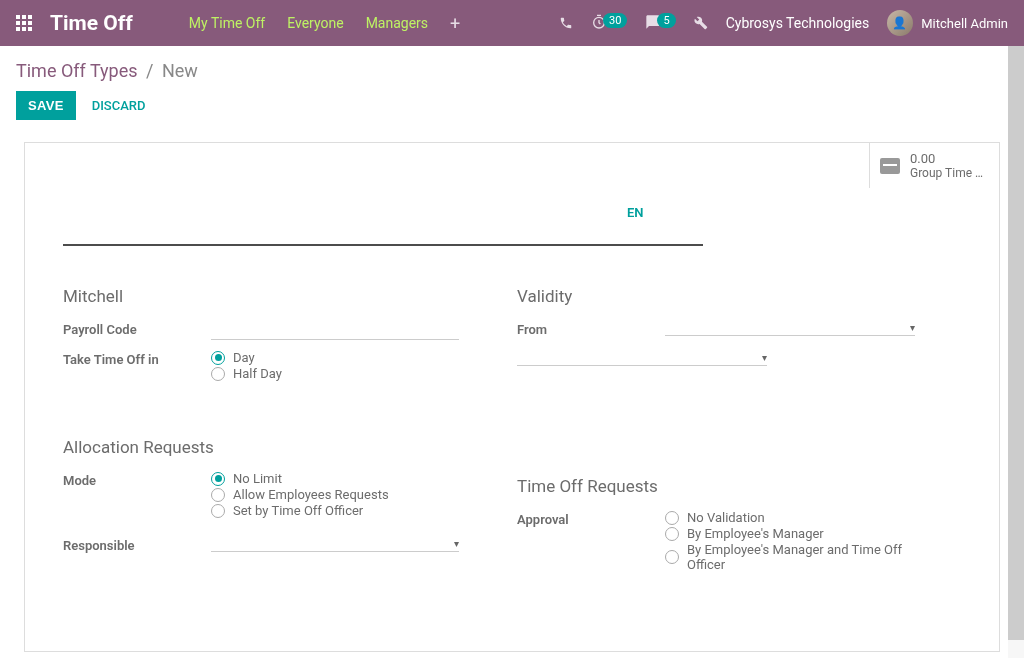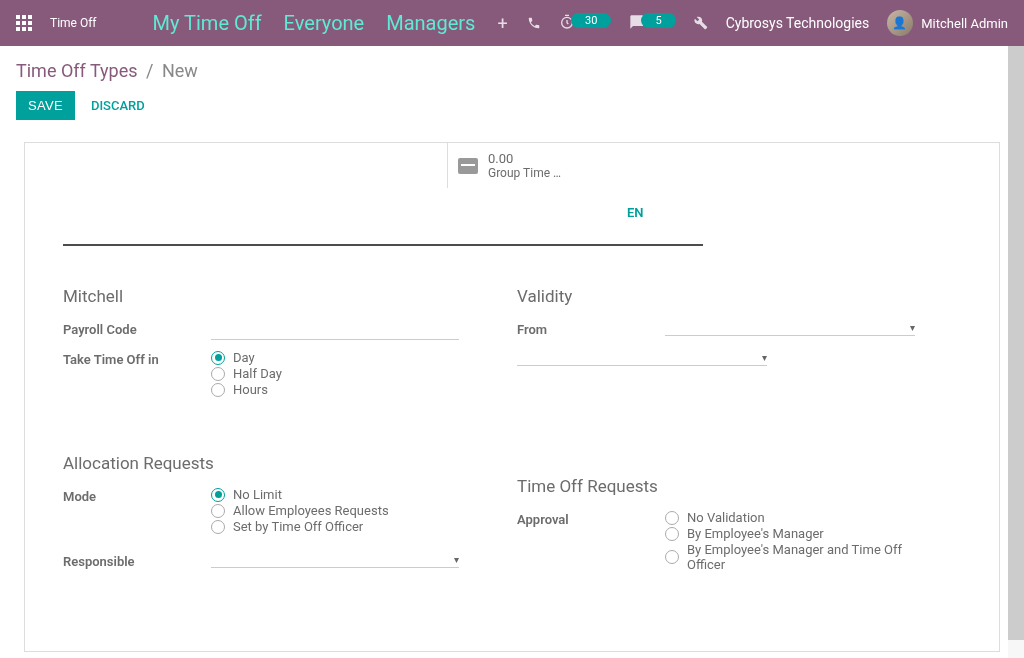--- a/index.html
+++ b/index.html
@@ -1,40 +1,40 @@
 <!DOCTYPE html>
 <html><head>
 <meta charset="utf-8">
 <style>
 *{box-sizing:border-box;margin:0;padding:0}
 body{font-family:-apple-system,BlinkMacSystemFont,"Segoe UI",Roboto,sans-serif;font-size:13px;color:#4c4c4c;background:#fff;width:1024px;height:658px;overflow:hidden;position:relative}
 .navbar{background:#875a7b;height:46px;display:flex;align-items:center;padding:0 16px;color:#fff}
 .apps-icon{width:16px;height:16px;display:grid;grid-template-columns:repeat(3,4px);grid-template-rows:repeat(3,4px);gap:2px;margin-right:18px;cursor:pointer}
 .apps-icon span{background:#fff;width:4px;height:4px}
-.brand{font-size:12px;font-weight:400;margin-right:56px}
+.brand{font-size:21px;font-weight:700;margin-right:56px}
 .nav-links{display:flex;gap:22px}
-.nav-link{color:#5eead4;font-size:20px;cursor:pointer}
+.nav-link{color:#bef264;font-size:14px;cursor:pointer}
 .plus-icon{font-size:18px;color:#e7dde6;margin-left:22px;cursor:pointer}
 .nav-right{margin-left:auto;display:flex;align-items:center;gap:18px}
 .icon-phone,.icon-clock,.icon-chat,.icon-wrench{cursor:pointer;color:#e7dde6;display:flex;align-items:center}
 .badge{position:relative}
-.badge-num{background:#00a09d;color:#fff;border-radius:10px;font-size:11px;padding:1px 14px;margin-left:-4px;vertical-align:super}
+.badge-num{background:#00a09d;color:#fff;border-radius:10px;font-size:11px;padding:1px 6px;margin-left:-4px;vertical-align:super}
 .company{font-size:14px;cursor:pointer}
 .user{display:flex;align-items:center;gap:8px;cursor:pointer}
 .avatar{width:26px;height:26px;border-radius:50%;background:linear-gradient(135deg,#c8b8a8,#8a7a6a);display:flex;align-items:center;justify-content:center;font-size:12px}
 .content{padding:14px 16px 0}
 .breadcrumb{font-size:18px;color:#875a7b;margin-bottom:10px}
 .breadcrumb .sep{color:#888;margin:0 4px}
 .breadcrumb .current{color:#888}
 .actions{display:flex;align-items:center;gap:16px;margin-bottom:22px}
-.btn-save{background:#00a09d;color:#fff;border:none;padding:7px 12px;font-weight:400;font-size:13px;cursor:pointer;letter-spacing:.3px}
+.btn-save{background:#00a09d;color:#fff;border:none;padding:7px 12px;font-weight:700;font-size:13px;cursor:pointer;letter-spacing:.3px}
 .btn-discard{color:#00a09d;font-weight:500;font-size:13px;cursor:pointer}
 .form-wrap{position:relative;padding:0 8px}
 .form-sheet{border:1px solid #ddd;background:#fff;position:relative;min-height:510px}
-.button-box{display:flex;justify-content:center;height:46px;border-bottom:1px solid transparent}
+.button-box{display:flex;justify-content:flex-end;height:46px;border-bottom:1px solid transparent}
 .stat-btn{width:130px;border-left:1px solid #ddd;display:flex;align-items:center;padding:6px 10px;gap:10px;cursor:pointer}
 .stat-icon{width:20px;height:16px;background:#999;border-radius:2px;position:relative;flex-shrink:0}
 .stat-icon::before{content:"";position:absolute;top:6px;left:3px;width:14px;height:2px;background:#fff}
 .stat-text{line-height:1.2;overflow:hidden}
 .stat-val{color:#6c6c6c;font-size:13px}
 .stat-label{color:#6c6c6c;font-size:12px;white-space:nowrap;overflow:hidden;text-overflow:ellipsis;max-width:82px}
 .title-row{padding:20px 38px 0;display:flex;align-items:flex-end;position:relative}
 .title-input{width:640px;border:none;border-bottom:2px solid #4c4c4c;font-size:20px;padding:6px 0;outline:none}
 .lang-tag{position:absolute;left:602px;top:16px;color:#00a09d;font-weight:600;font-size:13px}
 .form-body{padding:40px 38px 30px;display:flex;gap:10px}
@@ -148,24 +148,20 @@
               <div class="field-value">
                 <div class="radio-group">
                   <div class="radio-item">
                       <span class="radio checked"></span>
                       <span class="radio-label">Day</span>
                     </div>
                   <div class="radio-item">
                       <span class="radio"></span>
                       <span class="radio-label">Half Day</span>
                     </div>
-                  <div class="radio-item">
-                      <span class="radio"></span>
-                      <span class="radio-label">Hours</span>
-                    </div>
                 </div>
               </div>
             </div>
           </div>
           <div class="spacer"></div>
           <div class="section-block">
             <div class="section-h">Allocation Requests</div>
             <div class="field-row">
               <div class="field-label">Mode</div>
               <div class="field-value">

